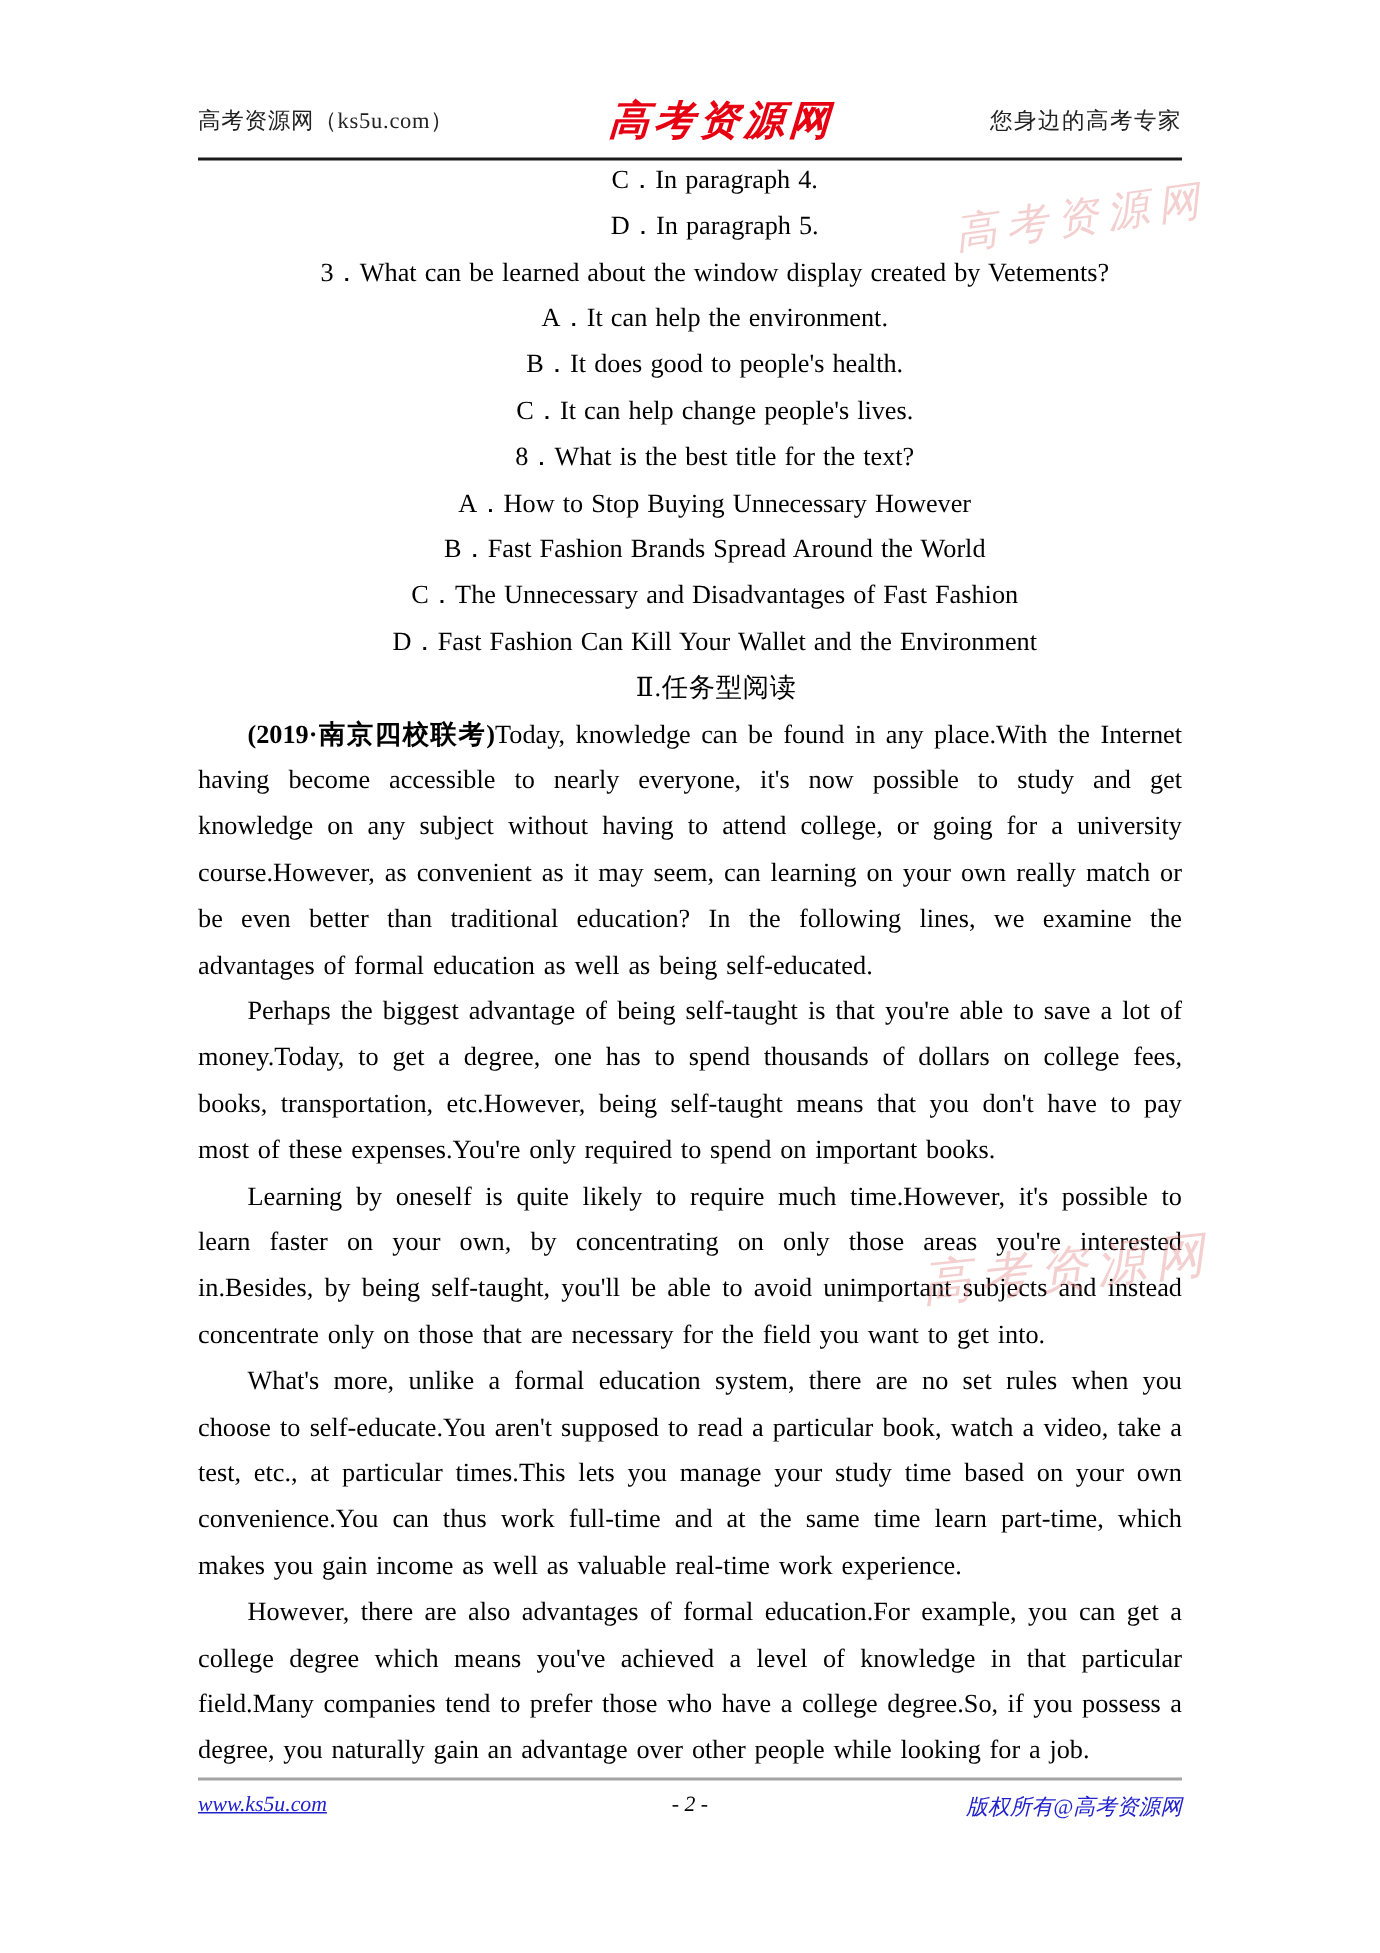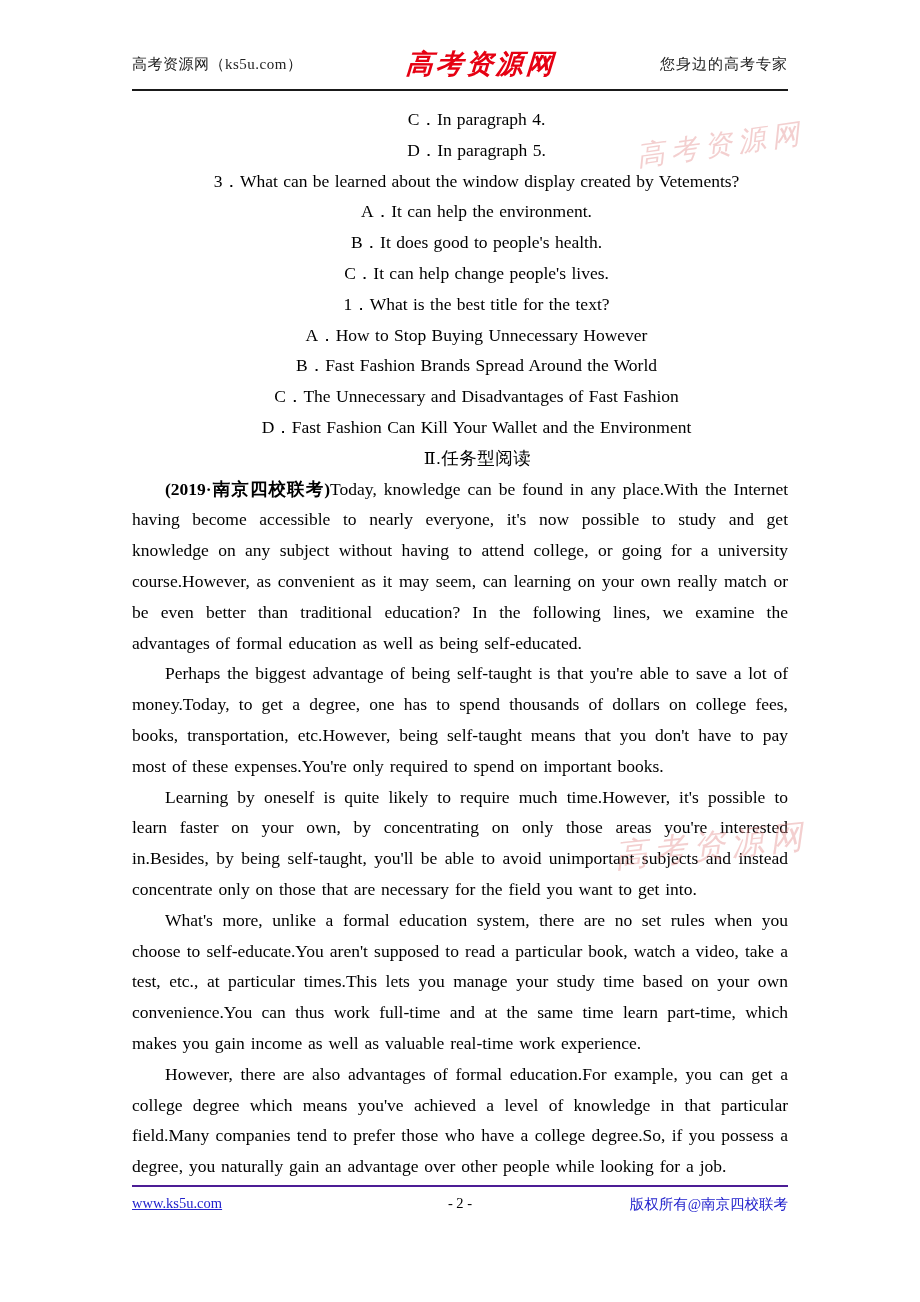--- a/index.html
+++ b/index.html
@@ -11,21 +11,21 @@
     font-family: "Liberation Serif", "DejaVu Serif", serif;
     color: #000;
     overflow: hidden;
   }
 
   
   .header {
     position: absolute;
     left: 132px;
     width: 656px;
-    top: 46px;
+    top: 62px;
     padding-bottom: 7px;
     border-bottom: 2px solid #1a1a1a;
     display: flex;
     justify-content: space-between;
     align-items: center;
   }
   .header-site {
     font-size: 15px;
     color: #222;
     letter-spacing: 0.5px;
@@ -84,23 +84,24 @@
   }
   .watermark-1 { left: 636px; top: 126px; font-size: 28px; }
   .watermark-2 { left: 614px; top: 824px; font-size: 33px; transform: rotate(-6deg); }
 
   
   .footer {
     position: absolute;
     left: 132px;
     width: 656px;
     top: 1185px;
-    border-top: 2px solid #4c1d95;
+    border-top: 2px solid #a3a3a3;
     padding-top: 8px;
     font-size: 14.5px;
+    font-style: italic;
   }
   .footer-link {
     position: absolute;
     left: 0;
     top: 8px;
     color: #2222cc;
     text-decoration: underline;
     cursor: pointer;
   }
   .footer-page {
@@ -129,34 +130,34 @@
   <span class="watermark watermark-1">高考资源网</span>
   <span class="watermark watermark-2">高考资源网</span>
 
   <main class="doc-body">
     <p class="line">C．In paragraph 4.</p>
     <p class="line">D．In paragraph 5.</p>
     <p class="line">3．What can be learned about the window display created by Vetements?</p>
     <p class="line">A．It can help the environment.</p>
     <p class="line">B．It does good to people's health.</p>
     <p class="line">C．It can help change people's lives.</p>
-    <p class="line">1．What is the best title for the text?</p>
+    <p class="line">8．What is the best title for the text?</p>
     <p class="line">A．How to Stop Buying Unnecessary However</p>
     <p class="line">B．Fast Fashion Brands Spread Around the World</p>
     <p class="line">C．The Unnecessary and Disadvantages of Fast Fashion</p>
     <p class="line">D．Fast Fashion Can Kill Your Wallet and the Environment</p>
 
     <p class="line section-title">Ⅱ.任务型阅读</p>
 
     <p class="para"><span class="source-tag">(2019·南京四校联考)</span><span>Today, knowledge can be found in any place.With the Internet having become accessible to nearly everyone, it's now possible to study and get knowledge on any subject without having to attend college, or going for a university course.However, as convenient as it may seem, can learning on your own really match or be even better than traditional education? In the following lines, we examine the advantages of formal education as well as being self-educated.</span></p>
     <p class="para">Perhaps the biggest advantage of being self-taught is that you're able to save a lot of money.Today, to get a degree, one has to spend thousands of dollars on college fees, books, transportation, etc.However, being self-taught means that you don't have to pay most of these expenses.You're only required to spend on important books.</p>
     <p class="para">Learning by oneself is quite likely to require much time.However, it's possible to learn faster on your own, by concentrating on only those areas you're interested in.Besides, by being self-taught, you'll be able to avoid unimportant subjects and instead concentrate only on those that are necessary for the field you want to get into.</p>
     <p class="para">What's more, unlike a formal education system, there are no set rules when you choose to self-educate.You aren't supposed to read a particular book, watch a video, take a test, etc., at particular times.This lets you manage your study time based on your own convenience.You can thus work full-time and at the same time learn part-time, which makes you gain income as well as valuable real-time work experience.</p>
     <p class="para">However, there are also advantages of formal education.For example, you can get a college degree which means you've achieved a level of knowledge in that particular field.Many companies tend to prefer those who have a college degree.So, if you possess a degree, you naturally gain an advantage over other people while looking for a job.</p>
   </main>
 
   <footer class="footer">
     <a class="footer-link">www.ks5u.com</a>
     <span class="footer-page">- 2 -</span>
-    <span class="footer-copyright">版权所有@南京四校联考</span>
+    <span class="footer-copyright">版权所有@高考资源网</span>
   </footer>
 
 </div>
 
 </body></html>

